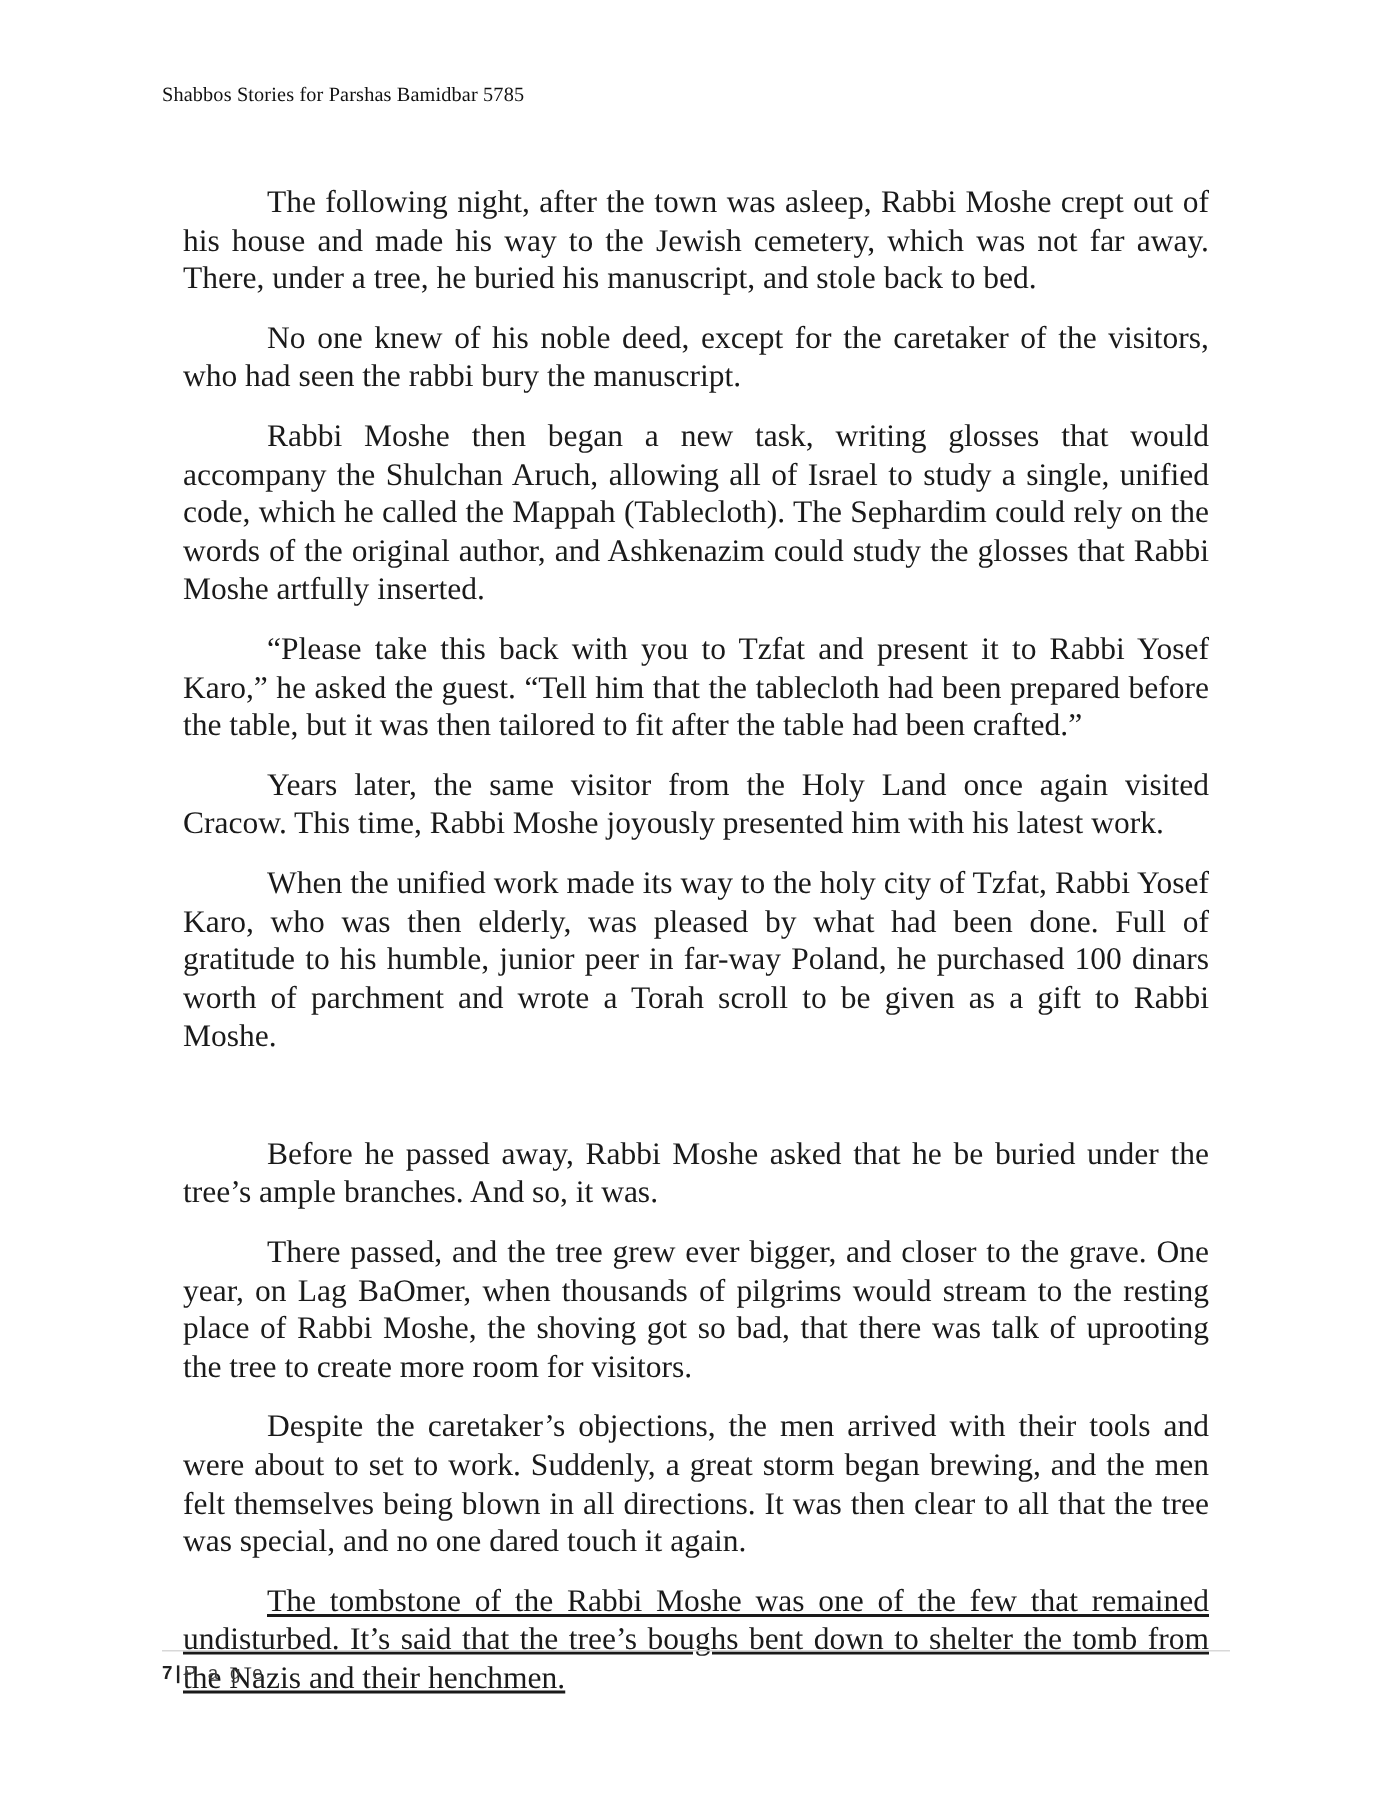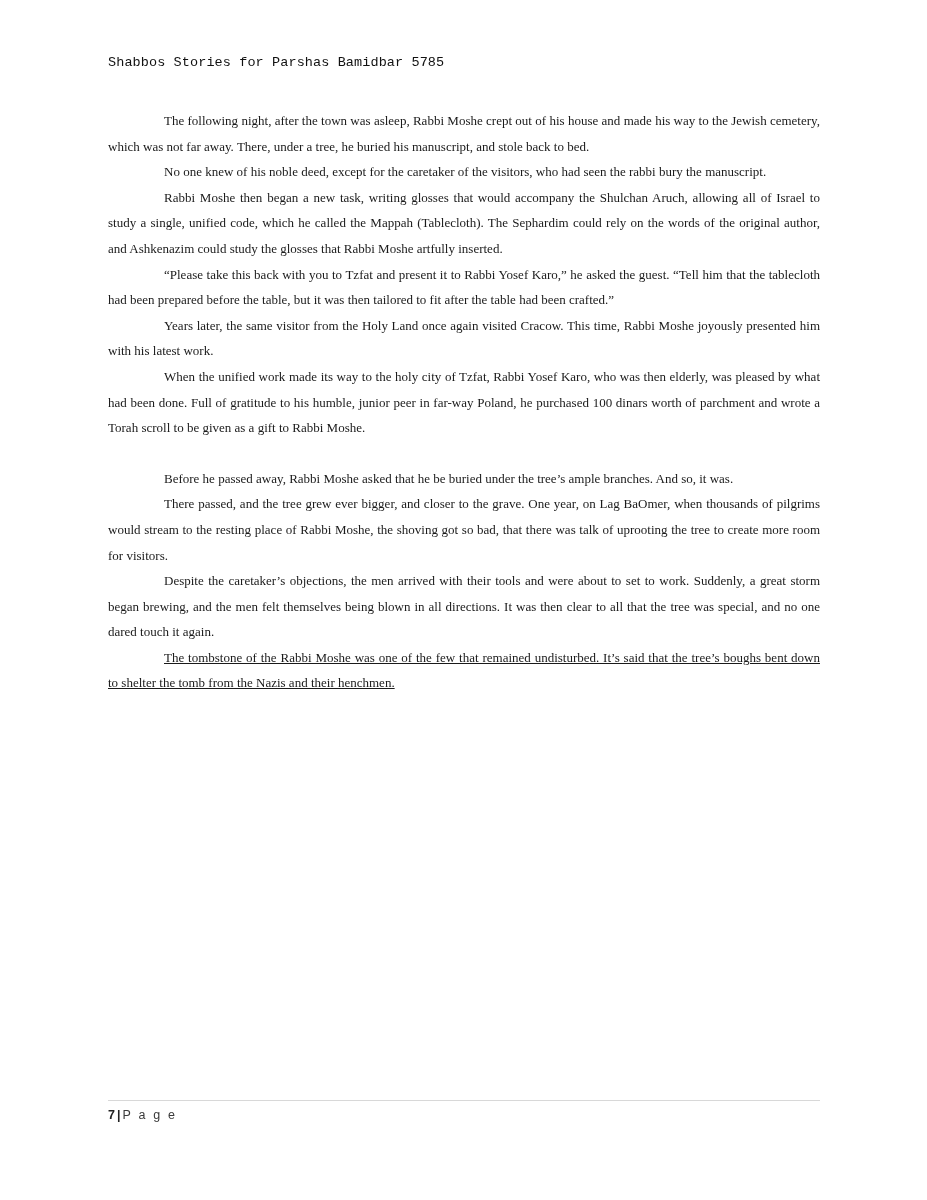--- a/index.html
+++ b/index.html
@@ -22,36 +22,36 @@
     width: 927px;
     height: 1200px;
     box-sizing: border-box;
     padding: 0;
   }
   .header {
     position: absolute;
     left: 108px;
     top: 55px;
     width: 712px;
-    font-family: Liberation Mono, monospace;
+    font-family: Liberation Serif, serif;
     font-size: 13.5px;
     letter-spacing: 0.1px;
     color: #111111;
   }
   .content {
     position: absolute;
     left: 108px;
     top: 108px;
     width: 712px;
   }
   .para {
-    margin: 0;
+    margin: 14px;
     text-align: justify;
     text-indent: 56px;
-    font-size: 13px;
+    font-size: 21px;
     line-height: 25.6px;
     color: #1a1a1a;
     font-family: "Liberation Serif", serif;
     -webkit-hyphens: none;
     hyphens: none;
   }
   .para:last-child {
     text-align: justify;
     text-decoration: underline;
   }

